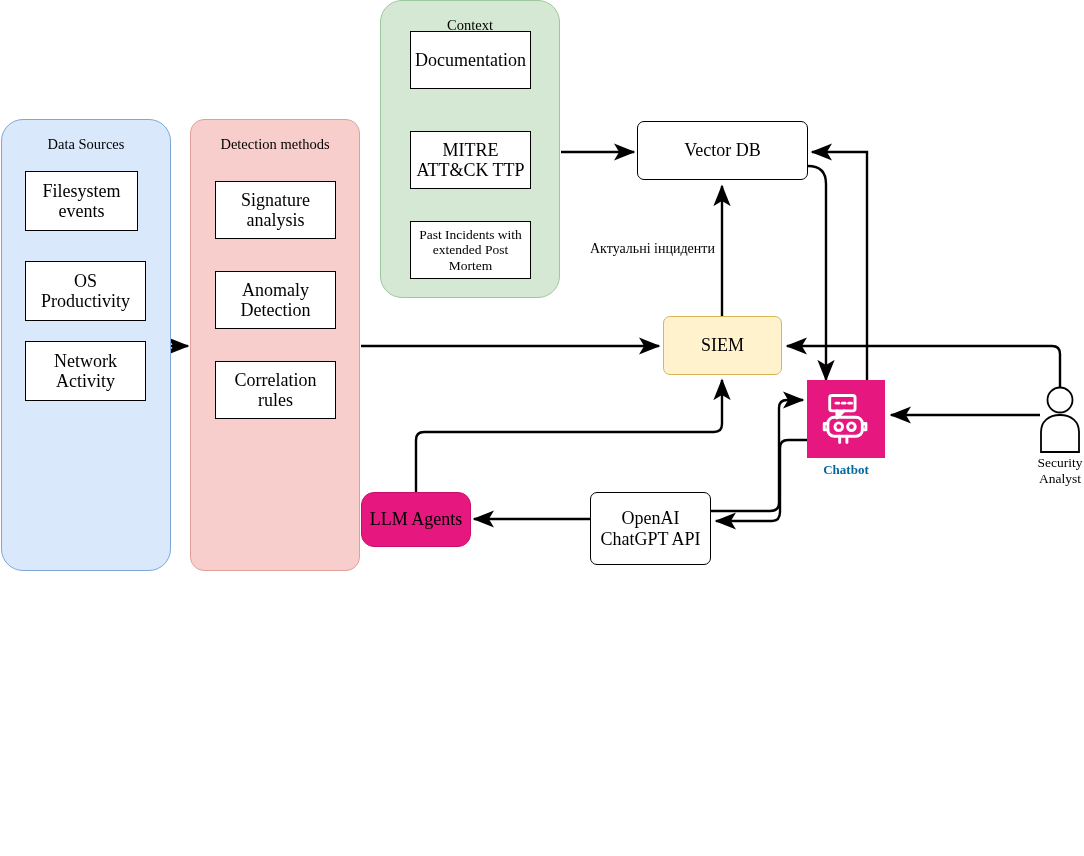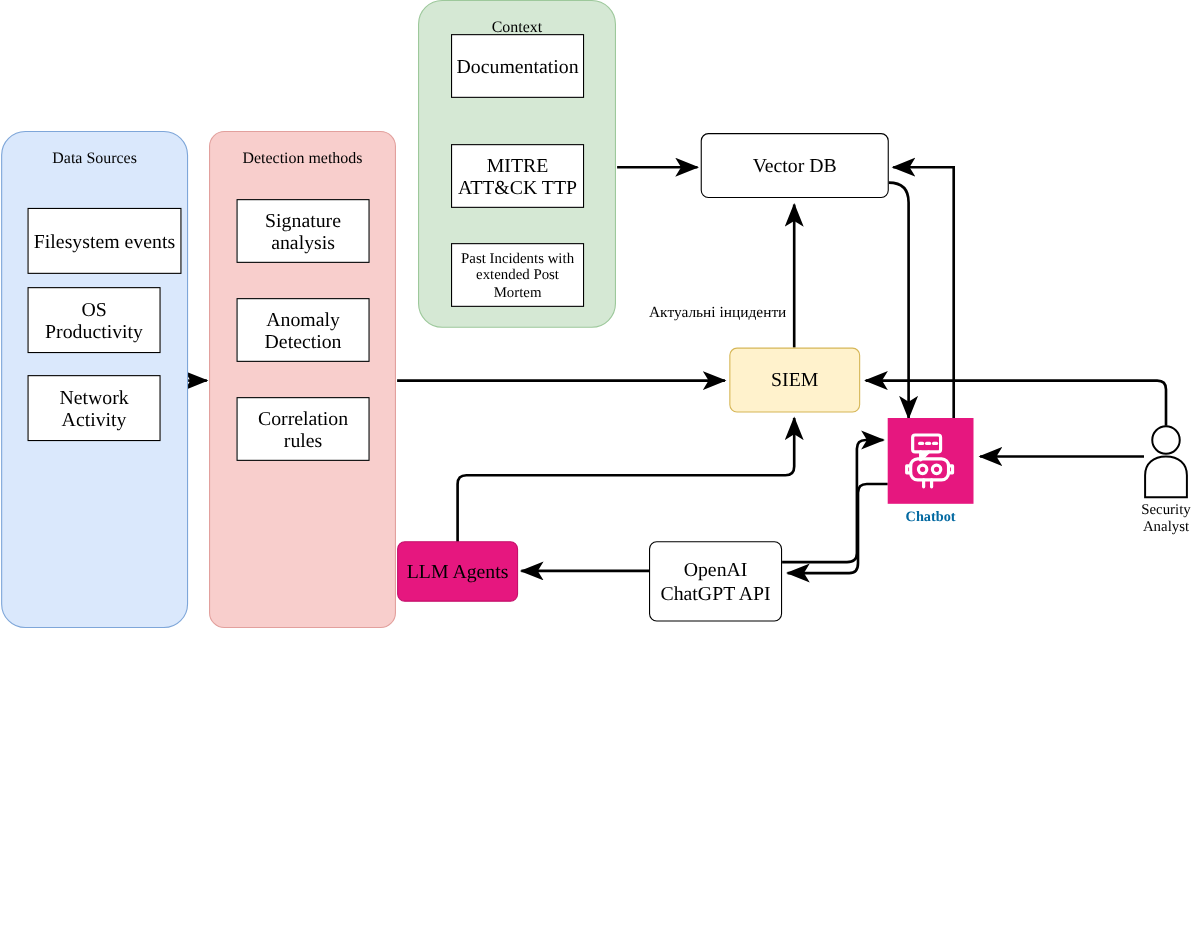--- a/index.html
+++ b/index.html
@@ -59,21 +59,21 @@
 
   
   .rounded {
     border: 1px solid #000000;
     border-radius: 7px;
     background: #ffffff;
     font-size: 18px;
     padding: 2px 6px;
   }
   .rounded.siem { background: #fff2cc; border-color: #d6b656; }
-  .rounded.llm  { background: #e6177f; border-color: #c4106b; }
+  .rounded.llm  { background: #e6177f; border-color: #c4106b; border-radius: 13px; }
 
   
   .chatbot-box {
     background: #e6177f;
     border: none;
     border-radius: 0;
   }
   .chatbot-caption {
     position: absolute;
     text-align: center;
@@ -90,21 +90,20 @@
     font-size: 13.5px;
     line-height: 1.2;
   }
 
   
   .edge-label {
     position: absolute;
     font-size: 14px;
     white-space: nowrap;
     background: transparent;
-    margin-top: 36px;
   }
 </style>
 </head>
 <body>
 
 <div id="canvas">
 
   <svg class="edges" viewBox="0 0 1084 856">
     <defs>
       <marker id="arrow" markerWidth="10" markerHeight="10" refX="8.4" refY="3.6" orient="auto" markerUnits="strokeWidth">
@@ -135,21 +134,21 @@
 
       <path d="M1040,415 L891,415"></path>
 
       <path d="M1060,387 L1060,354 Q1060,346 1052,346 L787,346"></path>
     </g>
   </svg>
 
   <div class="node group blue" style="left:1px; top:119px; width:170px; height:452px;">
     <span>Data Sources</span>
   </div>
-  <div class="node item" style="left:25px; top:189px; width:140px; height:60px;">
+  <div class="node item" style="left:25px; top:171px; width:113px; height:60px;">
     <span>Filesystem events</span>
   </div>
   <div class="node item" style="left:25px; top:261px; width:121px; height:60px;">
     <span>OS Productivity</span>
   </div>
   <div class="node item" style="left:25px; top:341px; width:121px; height:60px;">
     <span>Network Activity</span>
   </div>
 
   <div class="node group red" style="left:190px; top:119px; width:170px; height:452px;border-radius:14px;">

